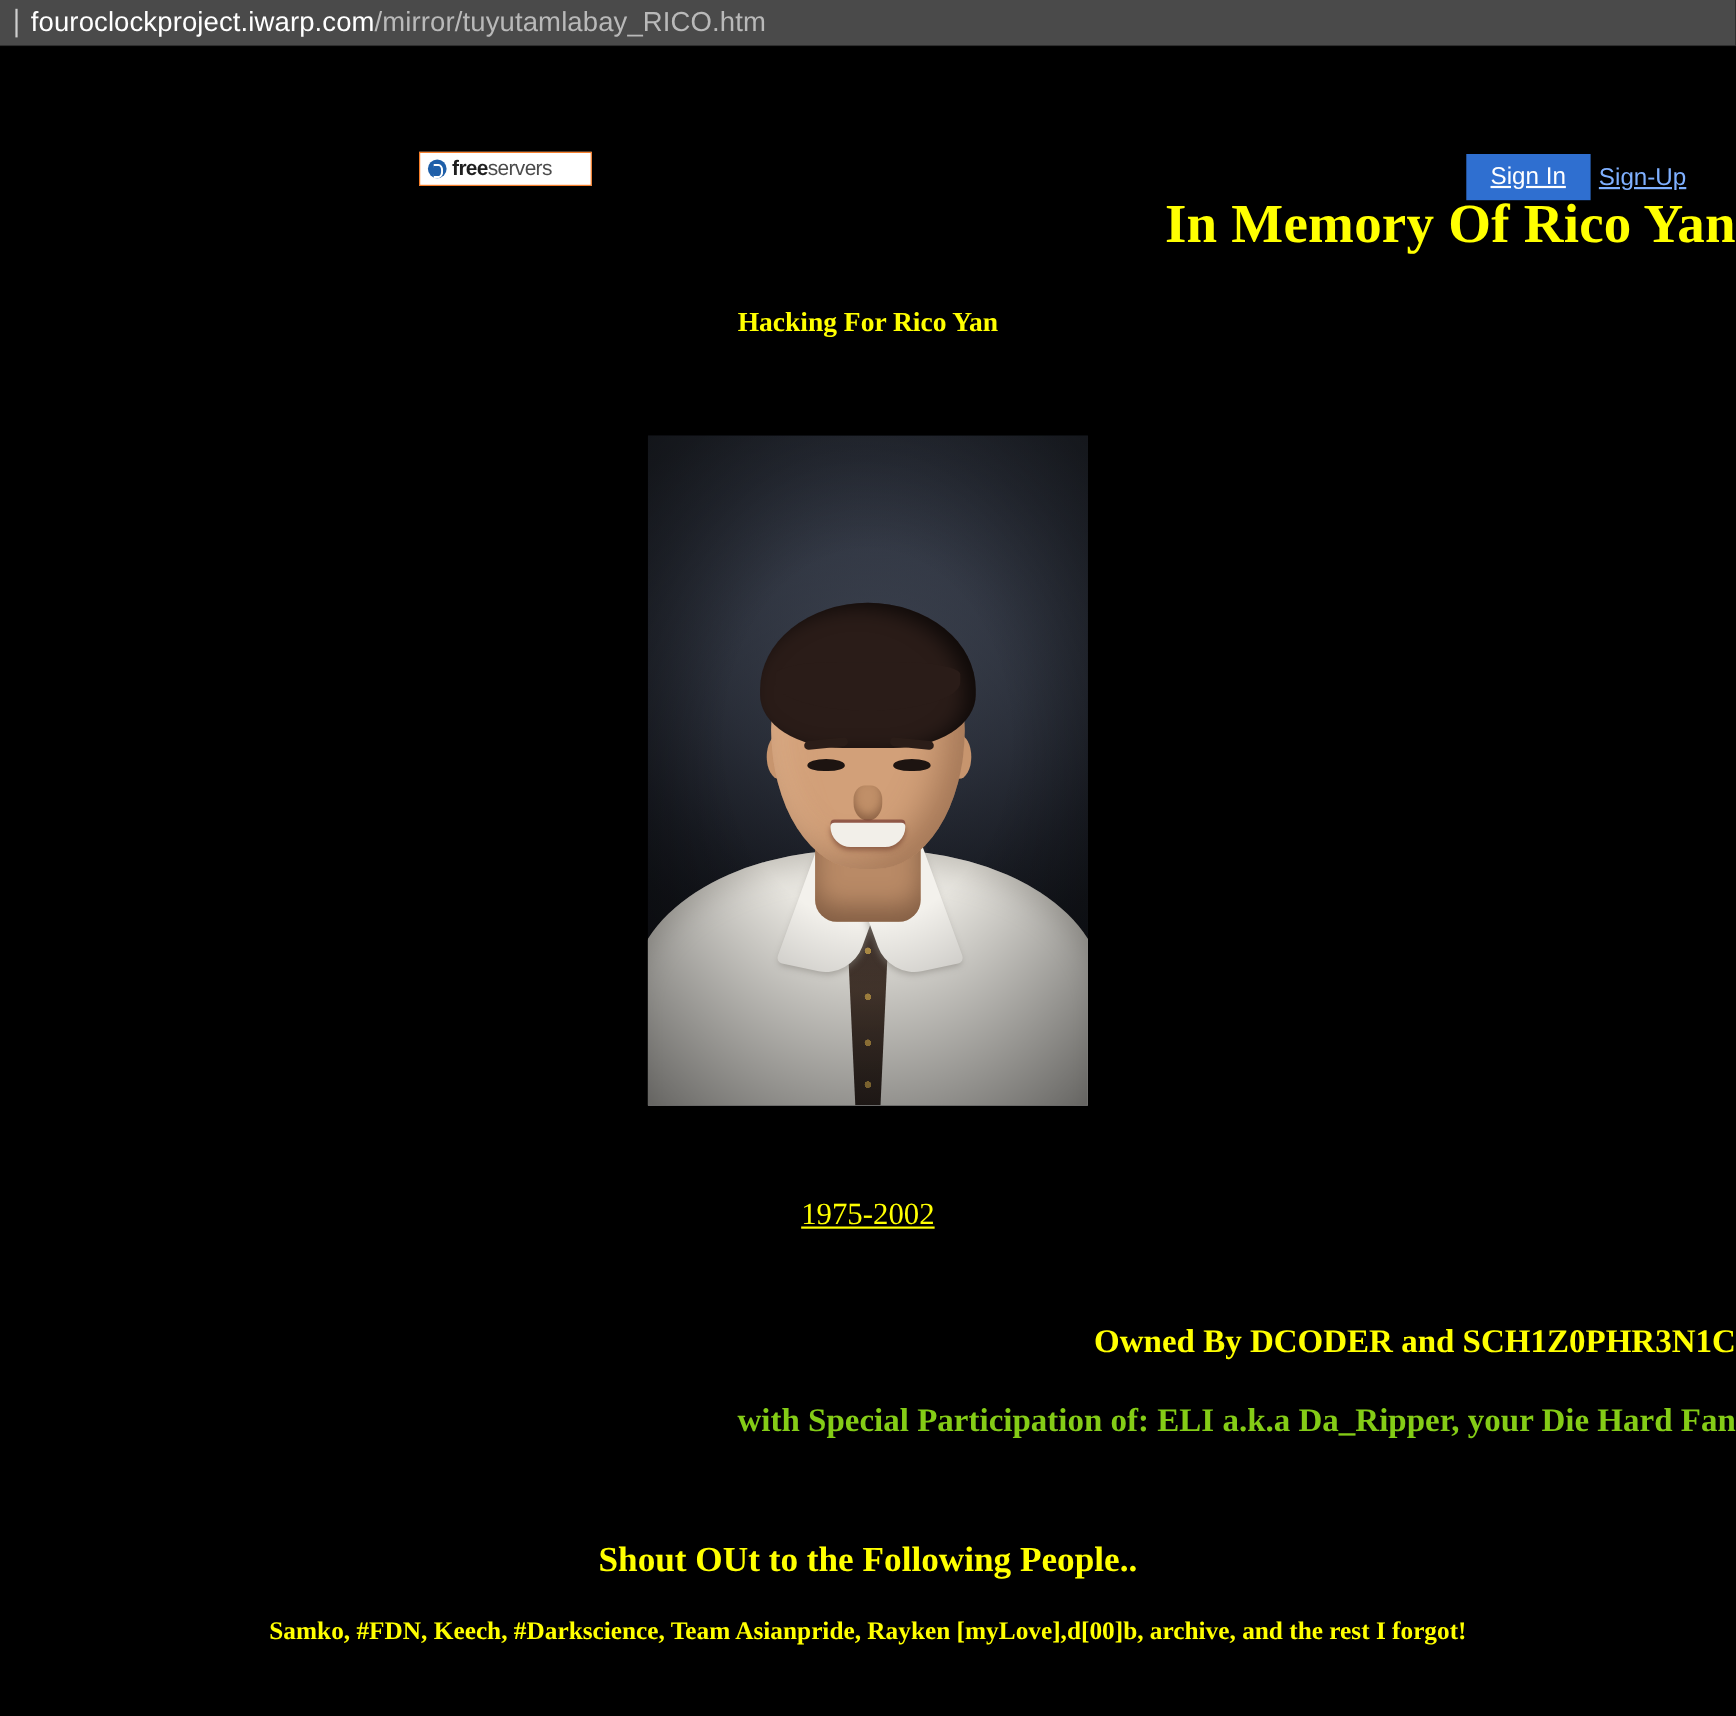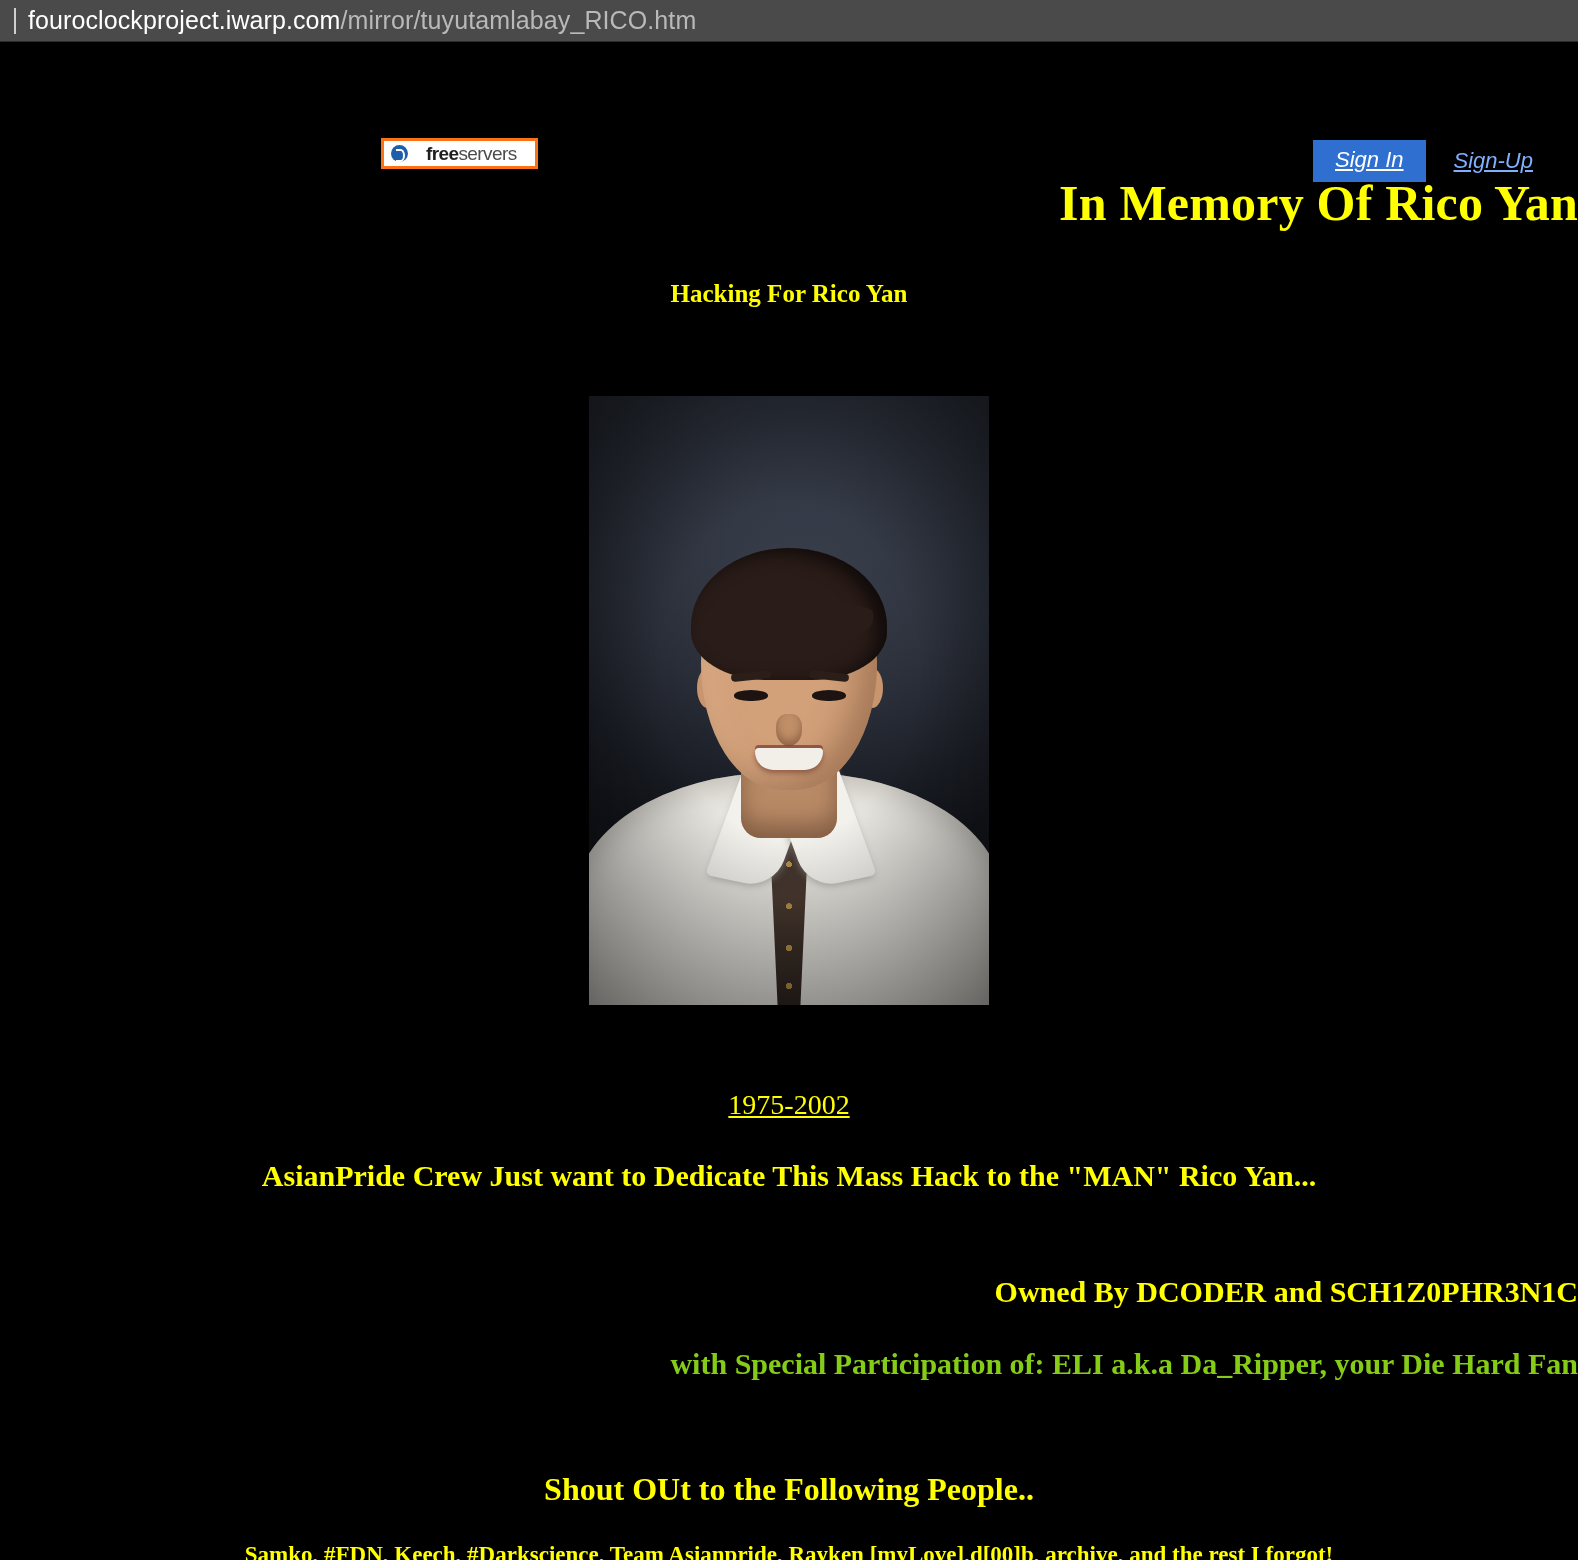--- a/index.html
+++ b/index.html
@@ -53,25 +53,25 @@
     height: 72px;
   }
 
   .fs-logo {
     position: absolute;
     left: 381px;
     top: 96px;
     width: 157px;
     height: 31px;
     background: #ffffff;
-    border: 3px solid #f97316;
+    border: 1px solid #f97316;
     display: flex;
     align-items: center;
     padding-left: 7px;
-    gap: 18px;
+    gap: 5px;
   }
   .fs-logo .fs-mark {
     width: 17px;
     height: 17px;
     border-radius: 50%;
     background: #1f5fa9;
     position: relative;
     flex: 0 0 auto;
   }
   .fs-logo .fs-mark::after {
@@ -93,22 +93,21 @@
   }
   .fs-logo .fs-word b { font-weight: 700; }
   .fs-logo .fs-word span { color: #4c4c4c; font-weight: 400; }
 
   .auth {
     position: absolute;
     right: 45px;
     top: 98px;
     display: flex;
     align-items: center;
-    gap: 28px;
-    font-style: italic;
+    gap: 8px;
   }
   .signin-btn {
     background: #2f6fd0;
     color: #ffffff;
     font-family: "Liberation Sans", sans-serif;
     font-size: 22px;
     padding: 8px 22px 10px 22px;
     text-decoration: underline;
     border: none;
     cursor: pointer;
@@ -399,19 +398,18 @@
       <div class="brow-r"></div>
       <div class="eye-l"></div>
       <div class="eye-r"></div>
       <div class="nose"></div>
       <div class="mouth"></div>
       <div class="vignette"></div>
     </div>
   </div>
 
   <div class="years">1975-2002</div>
-  <div class="dedication">AsianPride Crew Just want to Dedicate This Mass Hack to the "MAN" Rico Yan...</div>
   <div class="owned">Owned By DCODER and SCH1Z0PHR3N1C</div>
   <div class="special">with Special Participation of: ELI a.k.a Da_Ripper, your Die Hard Fan</div>
   <div class="shout-title">Shout OUt to the Following People..</div>
   <div class="shout-list">Samko, #FDN, Keech, #Darkscience, Team Asianpride, Rayken [myLove],d[00]b, archive, and the rest I forgot!</div>
 
 </div>
 
 </body></html>

